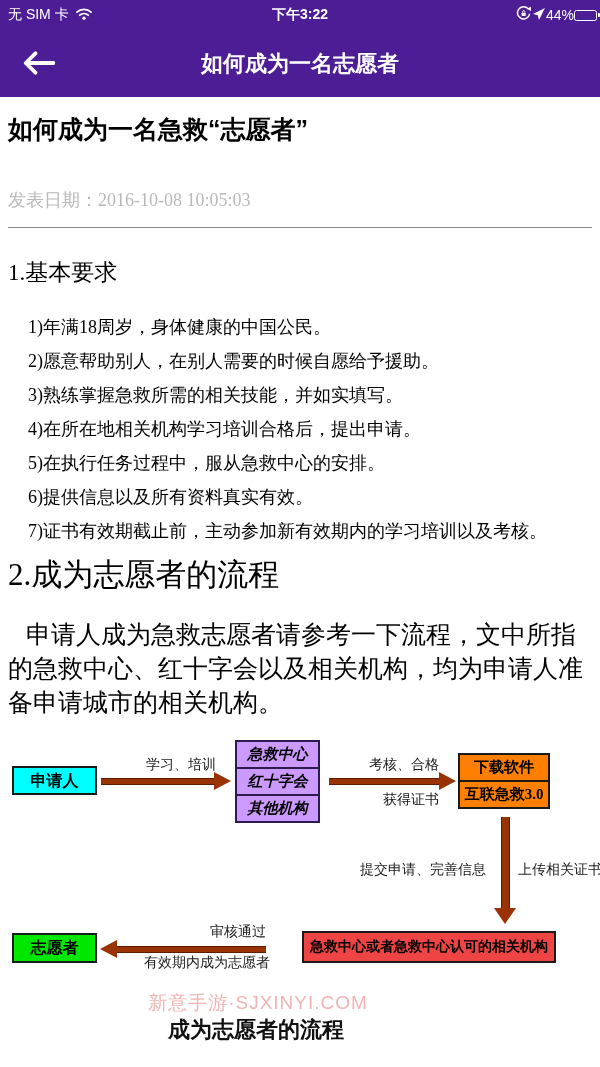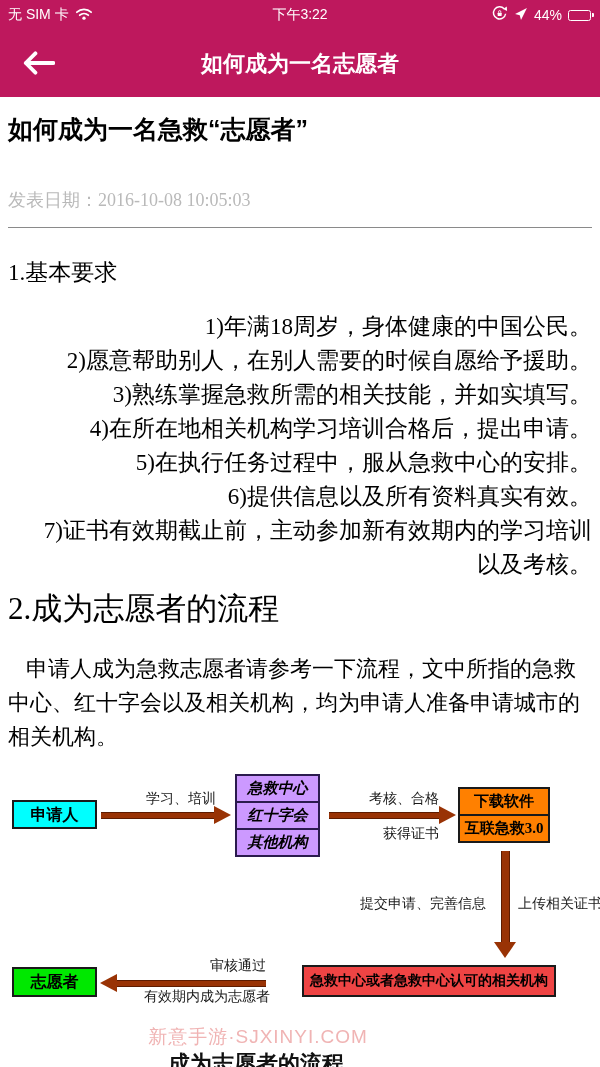--- a/index.html
+++ b/index.html
@@ -1,47 +1,47 @@
 <!DOCTYPE html>
 <html><head>
 <meta charset="utf-8">
 <style>
   * { margin:0; padding:0; box-sizing:border-box; }
   html,body { width:600px; height:1067px; overflow:hidden; background:#fff; }
   body { font-family:"Liberation Serif","DejaVu Serif",serif; color:#000; position:relative; }
 
   
-  .header { position:absolute; left:0; top:0; width:600px; height:97px; background:#be185d; }
+  .header { position:absolute; left:0; top:0; width:600px; height:97px; background:#4c1d95; }
   .statusbar { position:relative; height:30px; display:flex; align-items:center;
                font-family:"Liberation Sans","DejaVu Sans",sans-serif; color:#fff; font-size:14px; }
   .sb-left { display:flex; align-items:center; gap:6px; padding-left:8px; }
-  .sb-time { position:absolute; left:0; right:0; text-align:center; font-weight:normal; font-size:14px; }
-  .sb-right { margin-left:auto; display:flex; align-items:center; gap:6px; padding-right:6px; }
+  .sb-time { position:absolute; left:0; right:0; text-align:center; font-weight:bold; font-size:14px; }
+  .sb-right { margin-left:auto; display:flex; align-items:center; }
   .battery { display:flex; align-items:center; }
   .battery .case { width:23px; height:11px; border:1px solid #fff; border-radius:2.5px; padding:1px; }
   .battery .fill { height:100%; width:44%; background:#fff; border-radius:1px; }
   .battery .nub { width:2px; height:4px; background:#fff; border-radius:0 1px 1px 0; margin-left:1px; }
   .navbar { position:relative; height:67px; }
   .nav-title { position:absolute; left:0; right:0; top:50%; transform:translateY(-50%);
                text-align:center; color:#fff; font-size:22px; font-weight:bold;
                font-family:"Liberation Sans","DejaVu Sans",sans-serif; }
   .back-btn { position:absolute; left:22px; top:50%; transform:translateY(-50%); width:34px; height:26px;
               background:none; border:none; cursor:pointer; }
 
   
   .content { position:absolute; left:0; top:97px; width:600px; height:970px; background:#fff; }
   .article-title { margin:16px 8px 0 8px; font-size:25px; line-height:33px; font-weight:bold;
                    font-family:"Liberation Sans","DejaVu Sans",sans-serif; color:#000; }
   .pub-date { margin:42px 8px 0 8px; font-size:18px; line-height:25px; color:#b9b9b9; }
   .divider { margin:14px 8px 0 8px; border:none; border-top:1px solid #8a8a8a; height:0; }
   .sec-h { margin:28px 8px 0 8px; font-size:23px; line-height:34px; }
   .req-list { margin:20px 8px 0 8px; }
-  .req-item { font-size:23px; line-height:34px; text-indent:20px;text-align:right; }
+  .req-item { font-size:18px; line-height:34px; text-indent:20px; }
   .sec-h2 { margin:10px 8px 0 8px; font-size:31px; line-height:34px; }
-  .intro { margin:26px 8px 0 8px; font-size:22px; line-height:34px; text-indent:18px; }
+  .intro { margin:26px 8px 0 8px; font-size:25px; line-height:34px; text-indent:18px; }
 
   
   .flowchart { position:relative; margin-top:11px; width:600px; height:240px;
                font-family:"Liberation Serif","DejaVu Serif",serif; }
   .fc-box { position:absolute; border:2px solid #1a1a1a; text-align:center; font-weight:bold;
             font-size:16px; color:#000; }
   .fc-label { position:absolute; font-size:14px; color:#1a1a1a; text-align:right; line-height:18px; }
   .fc-stack { position:absolute; border:2px solid #2b1b4e; }
   .fc-cell { text-align:center; font-weight:bold; font-size:15px; color:#000; line-height:25px; }
   .fc-cell + .fc-cell { border-top:2px solid #2b1b4e; }

